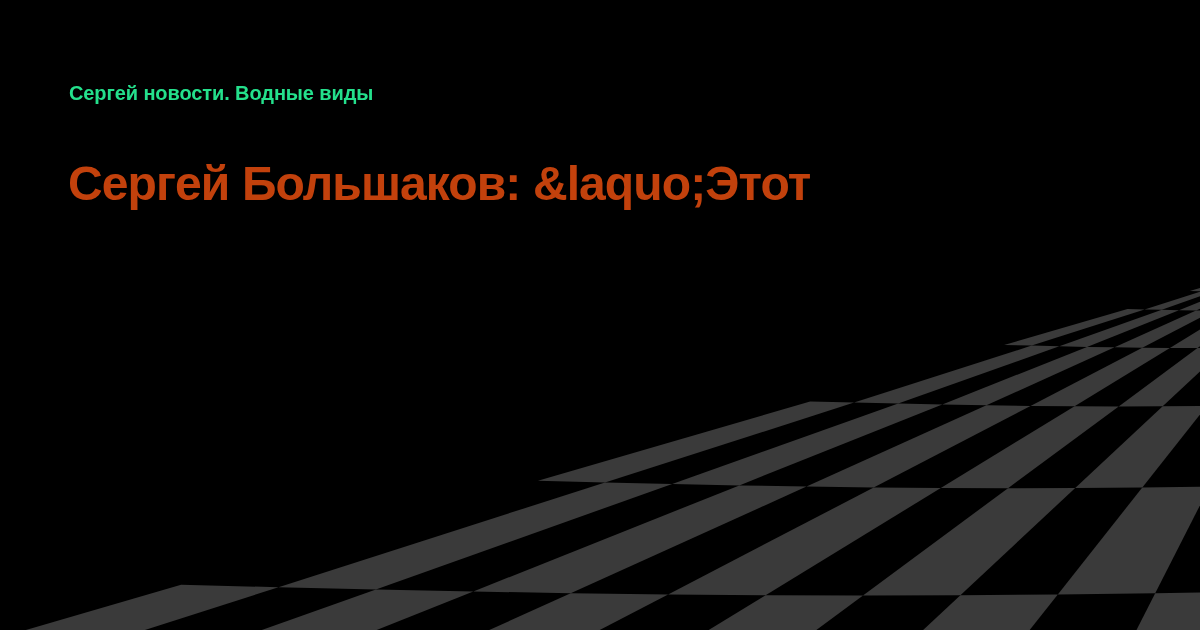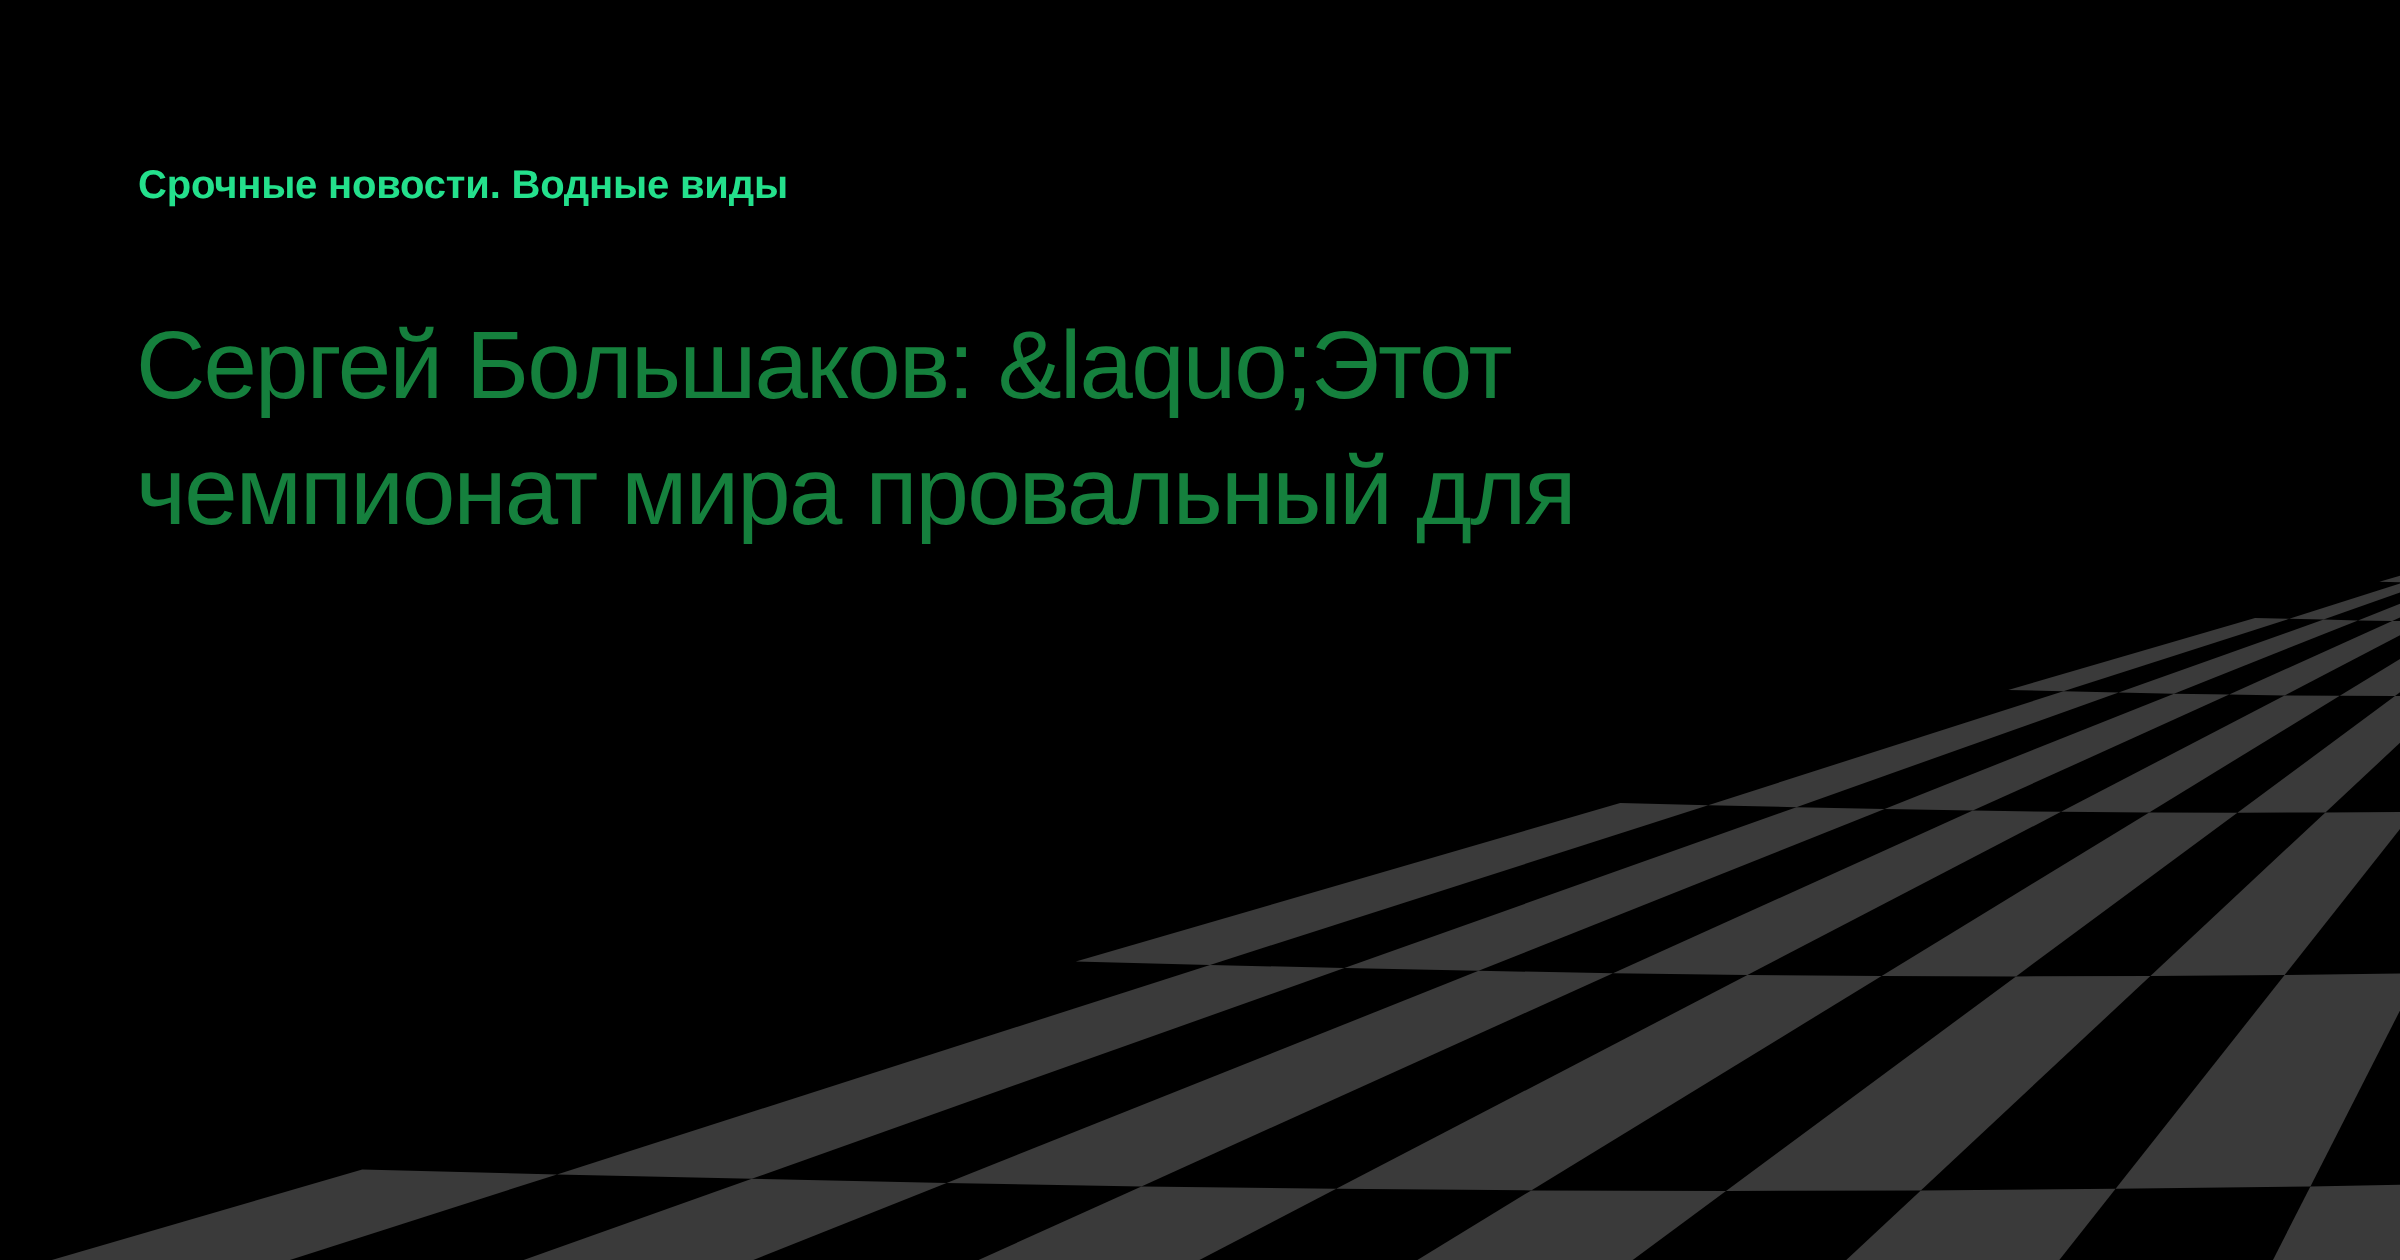--- a/index.html
+++ b/index.html
@@ -49,23 +49,23 @@
   }
 
   .headline {
     position: absolute;
     left: 68px;
     top: 152px;
     width: 880px;
     margin: 0;
     font-size: 48px;
     line-height: 63px;
-    font-weight: 400;
+    font-weight: 700;
     letter-spacing: -0.9px;
-    color: #15803d;
+    color: #c2410c;
   }
 
   .headline .hl-line {
     display: block;
     white-space: nowrap;
   }
 </style>
 </head>
 <body>
 
@@ -139,21 +139,20 @@
         <polygon points="1237.3,291.9 1249.2,292.1 1257.9,287.5 1247.3,287.4" fill="#3a3a3a" shape-rendering="geometricPrecision"></polygon>
         <polygon points="1261.1,292.2 1273.0,292.2 1279.1,287.6 1268.5,287.6" fill="#3a3a3a" shape-rendering="geometricPrecision"></polygon>
         <polygon points="1284.9,292.2 1296.8,292.1 1300.4,287.5 1289.8,287.6" fill="#3a3a3a" shape-rendering="geometricPrecision"></polygon>
         <polygon points="1308.7,291.9 1320.6,291.7 1321.6,287.2 1311.0,287.4" fill="#3a3a3a" shape-rendering="geometricPrecision"></polygon>
         <polygon points="1332.5,291.4 1344.3,291.2 1342.8,286.7 1332.2,287.0" fill="#3a3a3a" shape-rendering="geometricPrecision"></polygon>
       </g>
   </svg>
 
   <div class="content">
 
-    <div class="kicker">Срочные новости. Водные виды</div>
+    <div class="kicker">Сергей новости. Водные виды</div>
 
     <h1 class="headline">
       <span class="hl-line">Сергей Большаков: &amp;laquo;Этот</span>
-      <span class="hl-line">чемпионат мира провальный для</span>
     </h1>
 
   </div>
 </div>
 
 </body></html>

